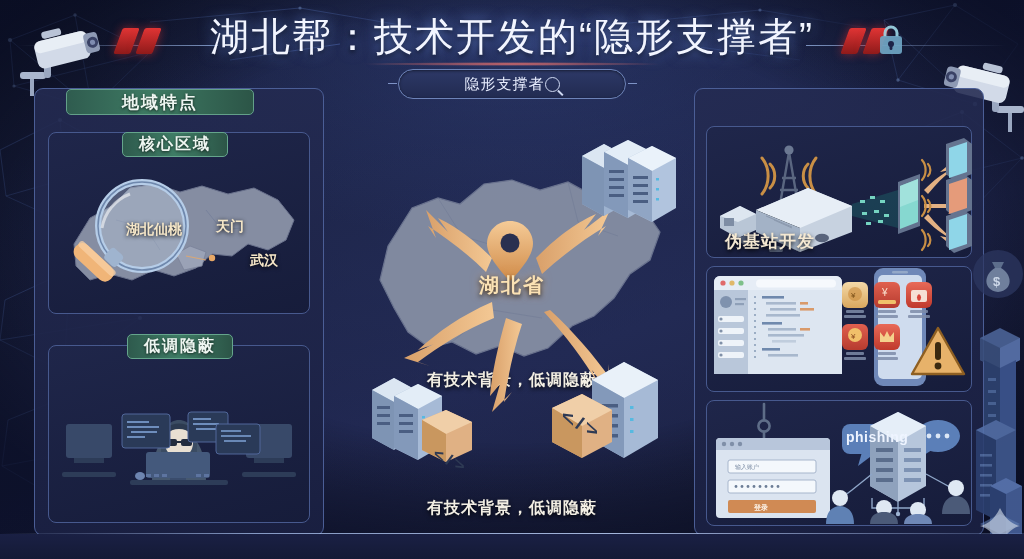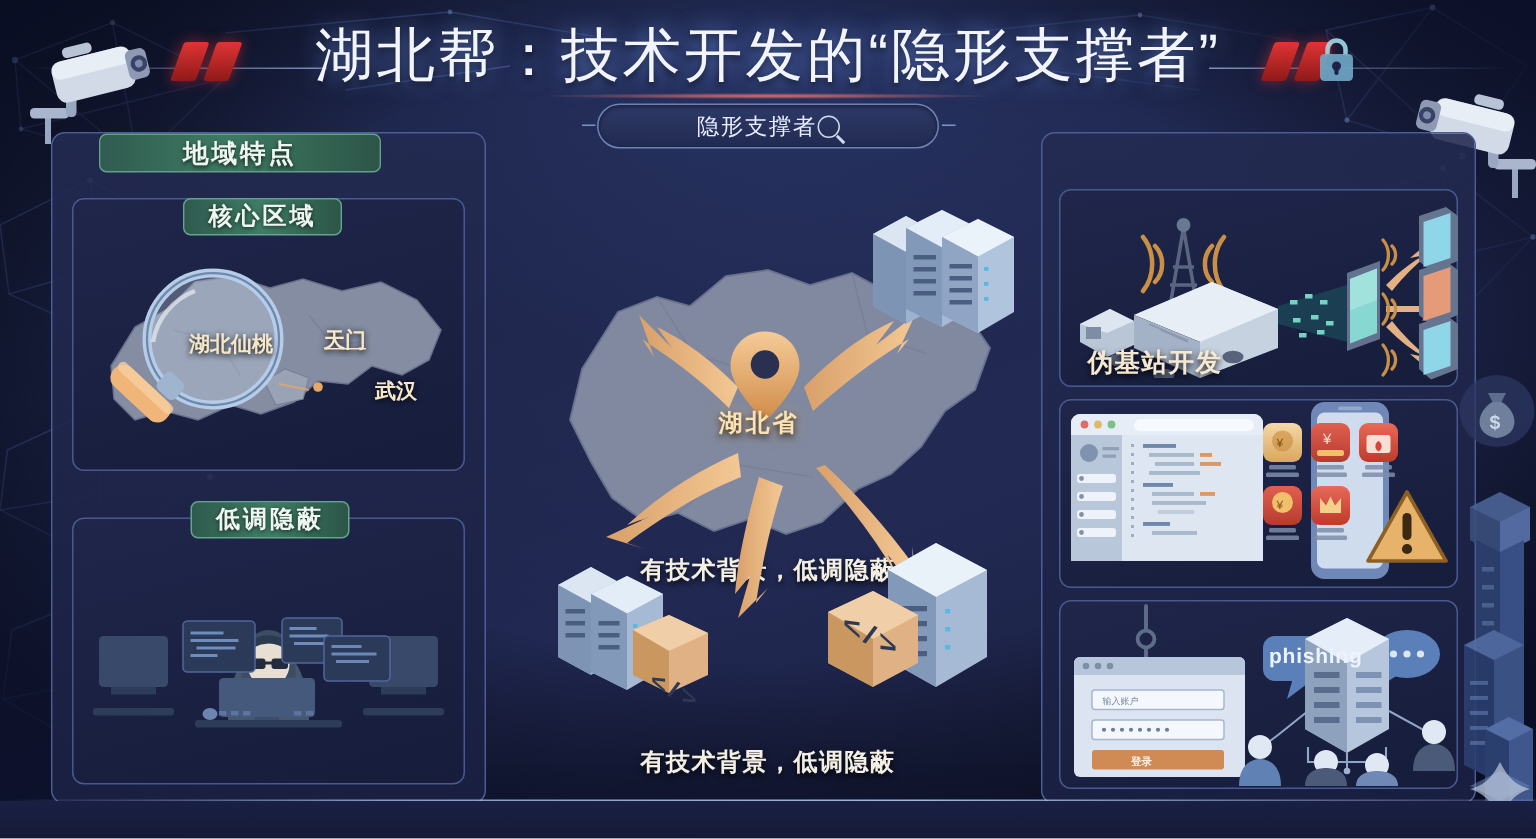--- a/index.html
+++ b/index.html
@@ -78,21 +78,21 @@
     text-shadow:0 1px 3px rgba(0,0,0,.7); }
 
   .cardlabel { position:absolute; font-size:17px; font-weight:bold; letter-spacing:1px;
     color:#f4e8d2; text-shadow:0 2px 4px rgba(0,0,0,.9); z-index:5; white-space:nowrap; }
   .bodytext { position:absolute; font-size:16px; font-weight:bold; letter-spacing:1px;
     color:#f3efe4; text-shadow:0 2px 4px rgba(0,0,0,.85); white-space:nowrap;
     text-align:center; width:100%; left:0; }
 
   .maplabel { position:absolute; font-size:14px; font-weight:bold; color:#f6e7c8;
     text-shadow:0 1px 4px rgba(0,0,0,.95); white-space:nowrap;padding-left:12px; }
-  .centerlabel { position:absolute; font-size:16px; font-weight:bold; letter-spacing:2px;
+  .centerlabel { position:absolute; font-size:20px; font-weight:bold; letter-spacing:2px;
     color:#fbe2b4; text-shadow:0 0 10px rgba(255,180,90,.5),0 2px 5px rgba(0,0,0,.9);
     white-space:nowrap; }
 
   svg { display:block; }
   .abs { position:absolute; }
 </style>
 </head>
 <body>
 
 <div id="stage">
@@ -222,21 +222,21 @@
       <circle cx="86" cy="68" r="44" fill="#cfe0f2" opacity=".30"></circle>
       <circle cx="86" cy="68" r="44" fill="none" stroke="#b6cde8" stroke-width="6"></circle>
       <circle cx="86" cy="68" r="44" fill="none" stroke="#6f88ad" stroke-width="1.5"></circle>
       <path d="M74 36 a44 44 0 00-28 34" fill="none" stroke="#ffffff" stroke-width="3" opacity=".55"></path>
       <rect x="14" y="96" width="48" height="17" rx="8" transform="rotate(43 38 104)" fill="#f0b578"></rect>
       <rect x="14" y="96" width="48" height="7" rx="3.5" transform="rotate(43 38 104)" fill="#f8d0a4" opacity=".75"></rect>
       <rect x="50" y="92" width="16" height="15" rx="4" transform="rotate(43 58 99)" fill="#9fb4cf"></rect>
     </g>
   </svg>
   <div class="maplabel" style="left:114px;top:221px;">湖北仙桃</div>
-  <div class="maplabel" style="left:204px;top:218px;text-decoration:underline;">天门</div>
+  <div class="maplabel" style="left:204px;top:218px;">天门</div>
   <div class="maplabel" style="left:238px;top:252px;">武汉</div>
 
   <div class="card" style="left:48px;top:345px;width:262px;height:178px;"></div>
   <div class="pill" style="left:127px;top:334px;">低调隐蔽</div>
   <div class="bodytext" style="top:370px;">有技术背景，低调隐蔽</div>
 
   <svg class="abs" style="left:60px;top:394px;" width="238" height="92" viewBox="0 0 238 92">
     <g fill="#3c4e6e" opacity=".9">
       <rect x="6" y="30" width="46" height="34" rx="3"></rect>
       <rect x="186" y="30" width="46" height="34" rx="3"></rect>

